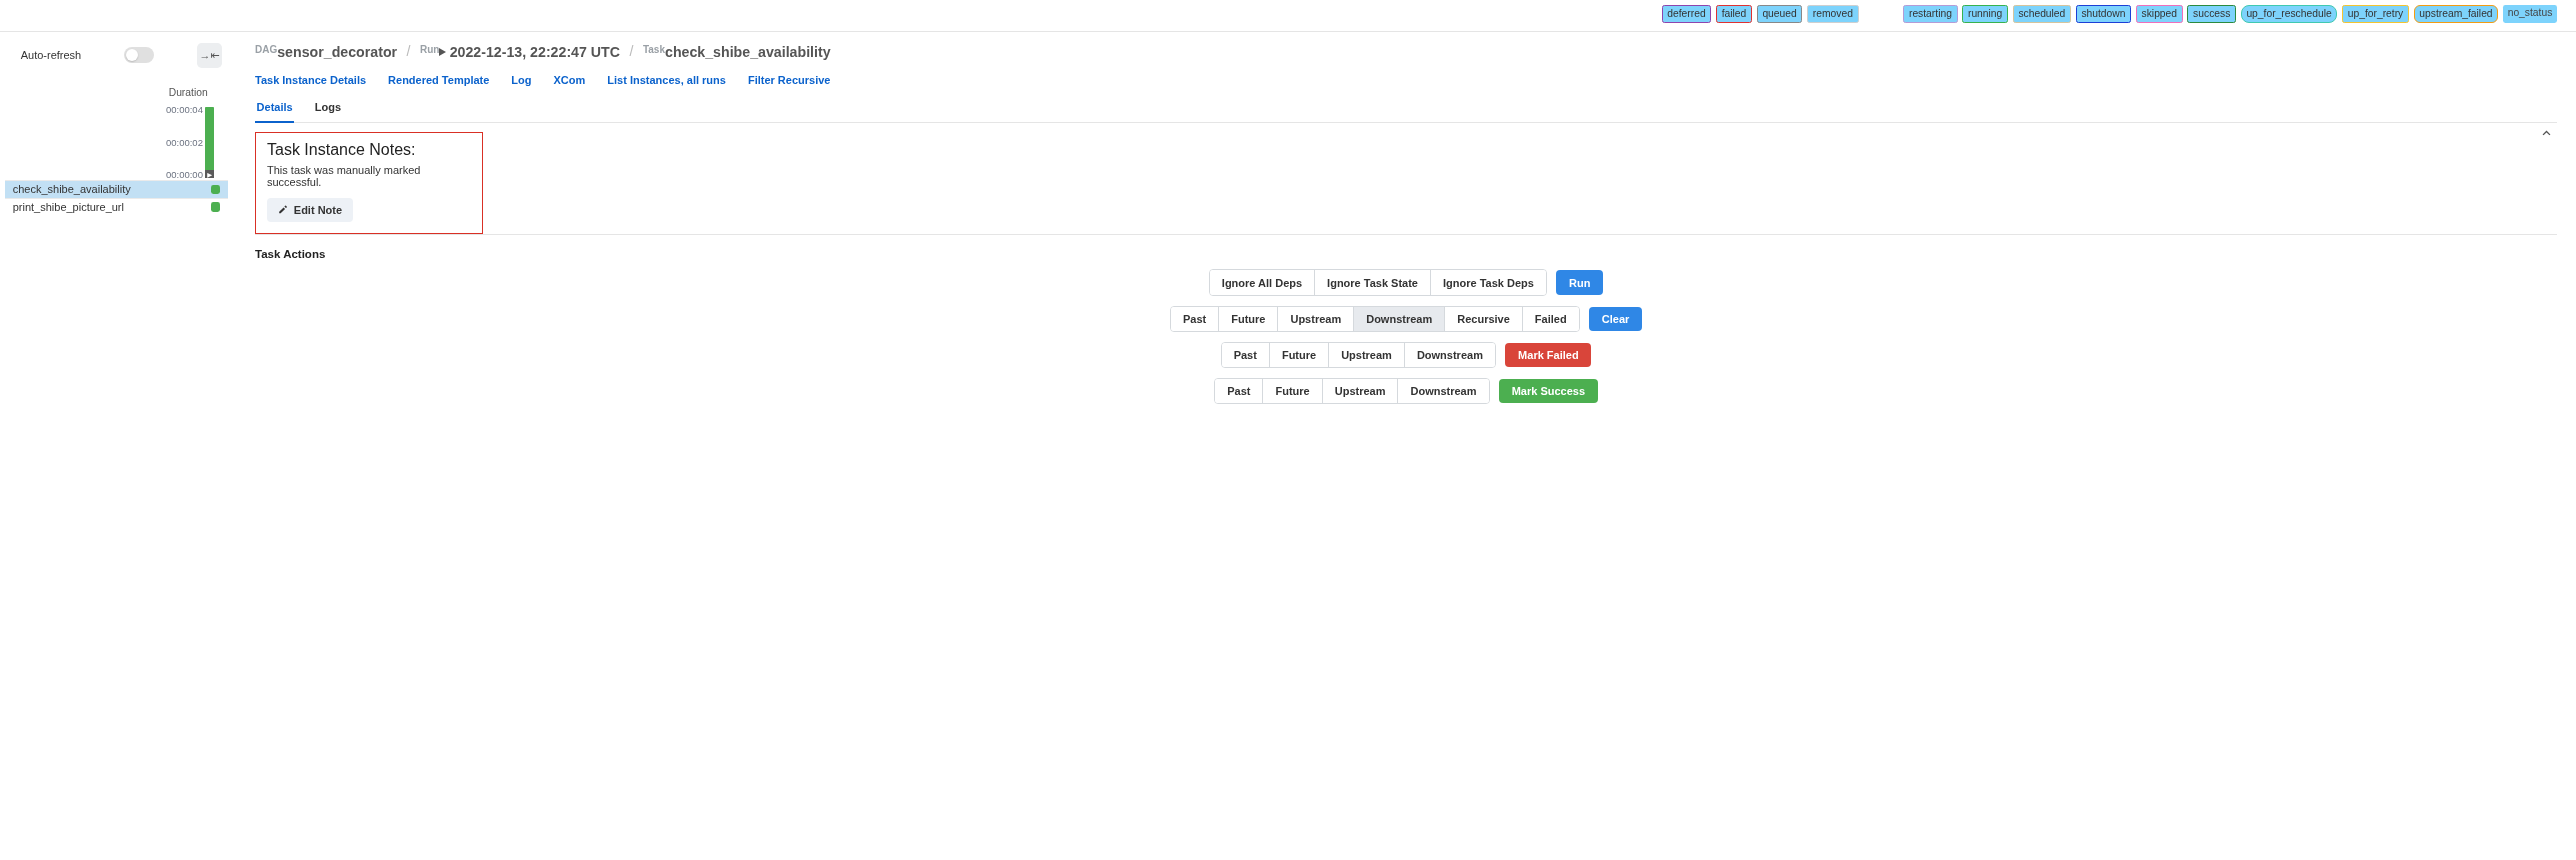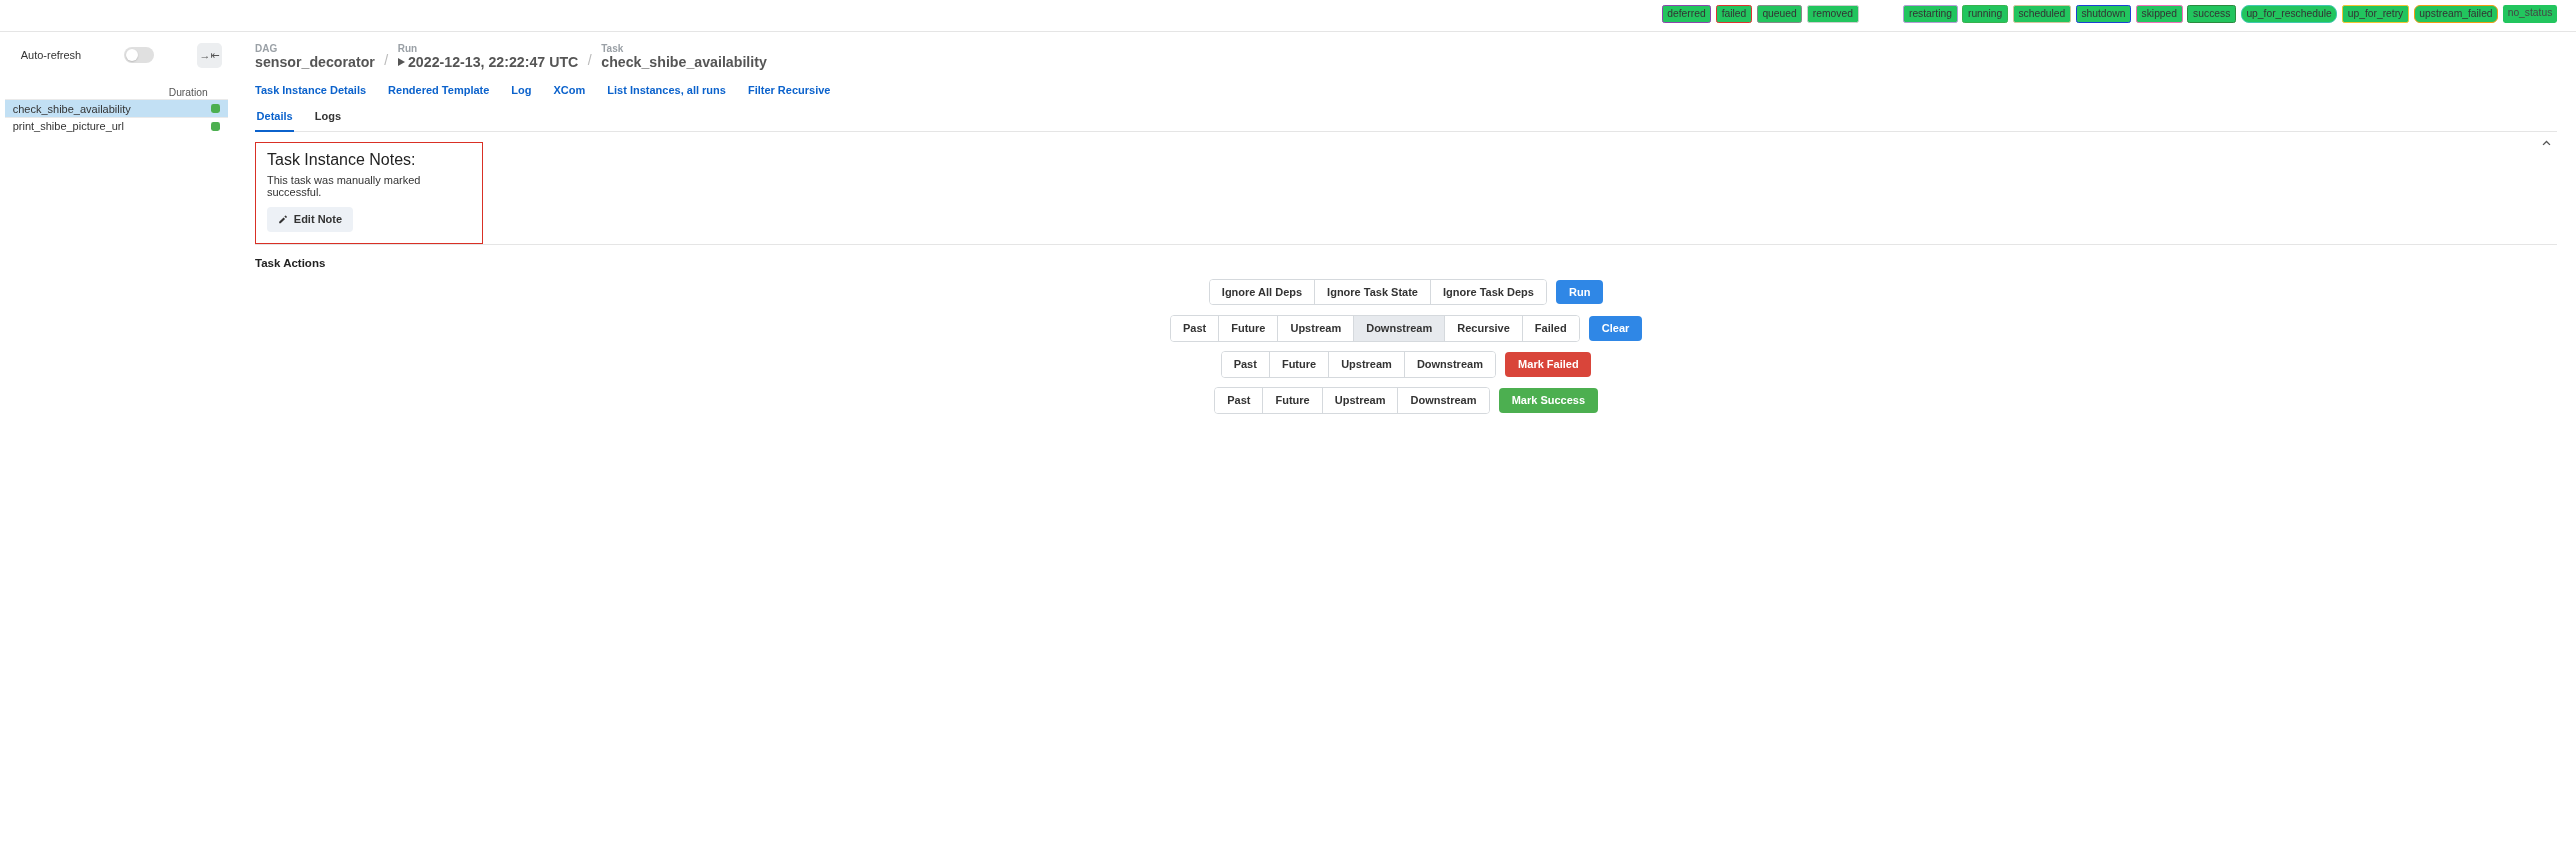--- a/index.html
+++ b/index.html
@@ -1,20 +1,20 @@
 <!DOCTYPE html>
 <html style="font-size:12.7px"><head>
 <meta charset="utf-8">
 <style>
 * { box-sizing: border-box; margin: 0; padding: 0; }
 body { font-family: -apple-system, BlinkMacSystemFont, "Segoe UI", Helvetica, Arial, sans-serif; font-size: 11px; color: #333; background: #fff; }
 
 
 .status-legend { display: flex; justify-content: flex-end; gap: 4.7px; padding: 4.7px 19px 8px; flex-wrap: wrap; border-bottom: 0.8px solid #e5e5e5; }
-.status-badge { display: inline-block; padding: 0 4.7px; line-height: 16px; border: 1.2px solid; border-radius: 2.4px; font-size: 10.3px; background: #22c55e; }
+.status-badge { display: inline-block; padding: 0 4.7px; line-height: 16px; border: 1.2px solid; border-radius: 2.4px; font-size: 10.3px; background: #7dd3fc; }
 .status-nostatus { border: none; color: #444; }
 
 
 .main { display: flex; }
 .left-pane { width: 233px; padding: 11px 4.7px 4.7px 4.7px; flex-shrink: 0; }
 .left-top { display: flex; align-items: center; justify-content: space-between; padding: 0 6.3px 0 16px; }
 .auto-refresh-label { font-size: 11px; color: #333; }
 .toggle { width: 30px; height: 16px; border-radius: 8px; background: #e0e0e0; position: relative; cursor: pointer; }
 .toggle-knob { position: absolute; width: 12.7px; height: 12.7px; border-radius: 50%; background: #fff; top: 1.6px; left: 1.6px; box-shadow: 0 0.8px 1.6px rgba(0,0,0,0.2); }
 .collapse-btn { width: 25px; height: 25px; background: #eceef0; border-radius: 4.7px; display: flex; align-items: center; justify-content: center; color: #555; font-size: 11px; cursor: pointer; }
@@ -27,21 +27,21 @@
 .duration-play { position: absolute; right: 6.3px; bottom: 0; width: 8.7px; height: 8px; background: #5a5a5a; color: #fff; font-size: 6.3px; display: flex; align-items: center; justify-content: center; }
 
 .task-list { margin-top: 1.6px; }
 .task-row { display: flex; justify-content: space-between; align-items: center; padding: 2.4px 8px 2.4px 8px; font-size: 11px; border-top: 0.8px solid #eaeaea; }
 .task-row.selected { background: #c2e0f4; }
 .task-chip { width: 9.5px; height: 9.5px; border-radius: 2.4px; background: #4caf50; }
 
 
 .right-pane { flex: 1; padding: 11px 19px 19px 22px; min-width: 0; }
 .breadcrumb { display: flex; align-items: flex-end; gap: 6.3px; flex-wrap: wrap; }
-.crumb-block { display: flex; flex-direction: column; }
+.crumb-block { display: flex; flex-direction: row; }
 .crumb-label { font-size: 10px; color: #9aa0a6; font-weight: 600; }
 .crumb-value { font-size: 14.2px; font-weight: 700; color: #555; display: flex; align-items: center; gap: 3.2px; }
 .crumb-sep { color: #bbb; font-size: 14.2px; margin: 0 3.2px 1.6px; }
 .play-icon { display: inline-block; width: 0; height: 0; border-top: 4.7px solid transparent; border-bottom: 4.7px solid transparent; border-left: 7.1px solid #555; }
 
 .link-tabs { display: flex; gap: 22px; margin-top: 14.2px; }
 .link-tab { color: #0b62cc; font-weight: 600; font-size: 11px; cursor: pointer; }
 
 .sub-tabs { display: flex; gap: 19px; margin-top: 8px; border-bottom: 0.8px solid #e5e5e5; }
 .sub-tab { padding: 6.3px 1.6px 8px; font-weight: 700; color: #333; cursor: pointer; }
@@ -100,20 +100,27 @@
             <div class="toggle-knob"></div>
           </div>
       </div>
       <div class="collapse-btn">
         <span>→⇤</span>
       </div>
     </div>
 
     <div class="duration-area">
       <div class="duration-title">Duration</div>
+      <div class="duration-ticks">
+        <span class="tick-label" style="top:4.7px">00:00:04</span>
+        <span class="tick-label" style="top:38px">00:00:02</span>
+        <span class="tick-label" style="top:70px">00:00:00</span>
+        <div class="duration-bar"></div>
+        <div class="duration-play">▶</div>
+      </div>
     </div>
 
     <div class="task-list" id="task-list">
         <div class="task-row selected">
           <span>check_shibe_availability</span>
           <span class="task-chip"></span>
         </div>
         <div class="task-row">
           <span>print_shibe_picture_url</span>
           <span class="task-chip"></span>

